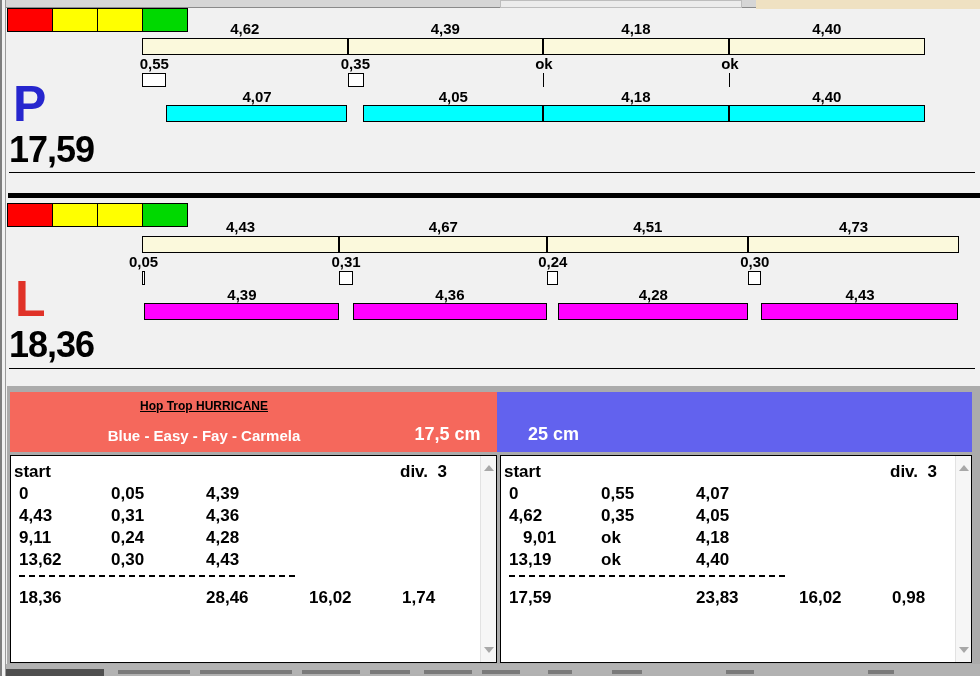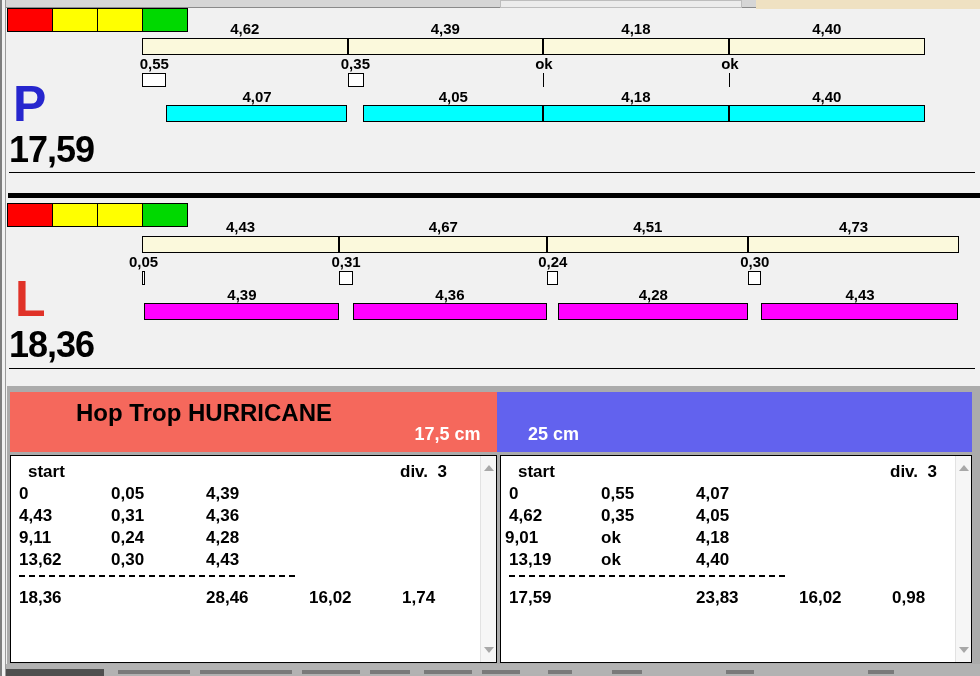--- a/index.html
+++ b/index.html
@@ -34,35 +34,35 @@
   .lossbox{position:absolute;background:#FFF;border:1px solid #000;box-sizing:border-box;}
   .tick{position:absolute;background:#000;}
   .runbar{position:absolute;border:1px solid #000;box-sizing:border-box;}
   .num{position:absolute;font-size:15px;font-weight:bold;line-height:15px;
        transform:translateX(-50%);white-space:nowrap;}
 
   
   .bottom-section{position:absolute;left:7px;top:386px;width:973px;height:278px;background:#ABABAB;}
   .hdr{position:absolute;top:6px;height:60px;}
   #hdr-0{left:3px;width:487px;} #hdr-1{left:490px;width:475px;}
-  .team-name{position:absolute;top:7px;font-size:24px;font-weight:bold;text-align:center;white-space:nowrap;}
+  .team-name{position:absolute;top:7px;font-size:12px;font-weight:bold;text-align:center;white-space:nowrap;text-decoration:underline;}
   #tn-0{left:0;width:388px;} #tn-1{left:113px;width:362px;}
   .team-dogs{position:absolute;top:35px;font-size:15px;font-weight:bold;color:#FFF;text-align:center;white-space:nowrap;}
   #td-0{left:0;width:388px;} #td-1{left:113px;width:362px;}
   .team-height{position:absolute;top:32px;font-size:18px;font-weight:bold;color:#FFF;text-align:center;white-space:nowrap;}
   #th-0{left:388px;width:99px;} #th-1{left:0;width:113px;}
   .datebox{position:absolute;left:391px;top:4px;width:292px;height:34px;background:#FFF;
            border:1px solid #9A9A9A;box-sizing:border-box;font-size:21px;text-align:center;
            line-height:32px;z-index:5;white-space:nowrap;}
 
   
   .tpanel{position:absolute;top:69px;height:208px;background:#FFF;border:1px solid #000;box-sizing:border-box;}
   #tp-0{left:3px;width:487px;} #tp-1{left:493px;width:472px;}
   .tcell{position:absolute;font-size:17px;font-weight:bold;line-height:20px;white-space:pre;}
-  .t-start{left:17px;top:6px;} .t-div{left:389px;top:6px;}
+  .t-start{left:3px;top:6px;} .t-div{left:389px;top:6px;}
   .t-dash{position:absolute;left:8px;top:119px;width:276px;border-top:2px dashed #000;}
   .sb{position:absolute;right:0;top:0;width:15px;height:100%;background:#F6F6F6;border-left:1px solid #E2E2E2;}
   .sb .up{position:absolute;left:3px;top:9px;width:0;height:0;
           border-left:5px solid transparent;border-right:5px solid transparent;border-bottom:6px solid #A8A8A8;}
   .sb .down{position:absolute;left:3px;bottom:9px;width:0;height:0;
           border-left:5px solid transparent;border-right:5px solid transparent;border-top:6px solid #A8A8A8;}
 
   
   .taskbar{position:absolute;left:0;top:664px;width:980px;height:12px;background:#B2B2B2;}
   .task-dark{position:absolute;left:0;top:5px;width:104px;height:7px;background:#4F4F4F;}
@@ -149,20 +149,21 @@
       <div class="num" style="left: 860.007px; top: 287px;">4,43</div>
     </div>
   <div class="letter" id="letter-1" style="color: rgb(224, 50, 40);">L</div>
   <div class="total" id="total-1">18,36</div>
   <div class="lane-line" id="line-1"></div>
 
   <div class="bottom-section">
 
     <div class="hdr" id="hdr-0" style="background: rgb(245, 104, 92);">
       <div class="team-name" id="tn-0">Hop Trop HURRICANE</div>
+      <div class="team-dogs" id="td-0">Blue - Easy - Fay - Carmela</div>
       <div class="team-height" id="th-0">17,5 cm</div>
     </div>
 
     <div class="hdr" id="hdr-1" style="background: rgb(98, 98, 238);">
       <div class="team-height" id="th-1">25 cm</div>
     </div>
 
 
     <div class="tpanel" id="tp-0">
       <div class="tcell t-start">start</div>
@@ -197,21 +198,21 @@
     <div class="tpanel" id="tp-1">
       <div class="tcell t-start">start</div>
       <div class="tcell t-div">div.  3</div>
       <div class="layer" id="rows-1">
           <div class="tcell" style="left: 8px; top: 28px;">0</div>
           <div class="tcell" style="left: 100px; top: 28px;">0,55</div>
           <div class="tcell" style="left: 195px; top: 28px;">4,07</div>
           <div class="tcell" style="left: 8px; top: 50px;">4,62</div>
           <div class="tcell" style="left: 100px; top: 50px;">0,35</div>
           <div class="tcell" style="left: 195px; top: 50px;">4,05</div>
-          <div class="tcell" style="left: 4px; top: 72px;">9,01</div>
+          <div class="tcell" style="left: 22px; top: 72px;">9,01</div>
           <div class="tcell" style="left: 100px; top: 72px;">ok</div>
           <div class="tcell" style="left: 195px; top: 72px;">4,18</div>
           <div class="tcell" style="left: 8px; top: 94px;">13,19</div>
           <div class="tcell" style="left: 100px; top: 94px;">ok</div>
           <div class="tcell" style="left: 195px; top: 94px;">4,40</div>
         </div>
       <div class="t-dash"></div>
       <div class="layer" id="tot-1">
           <div class="tcell" style="left: 8px; top: 132px;">17,59</div>
           <div class="tcell" style="left: 195px; top: 132px;">23,83</div>

